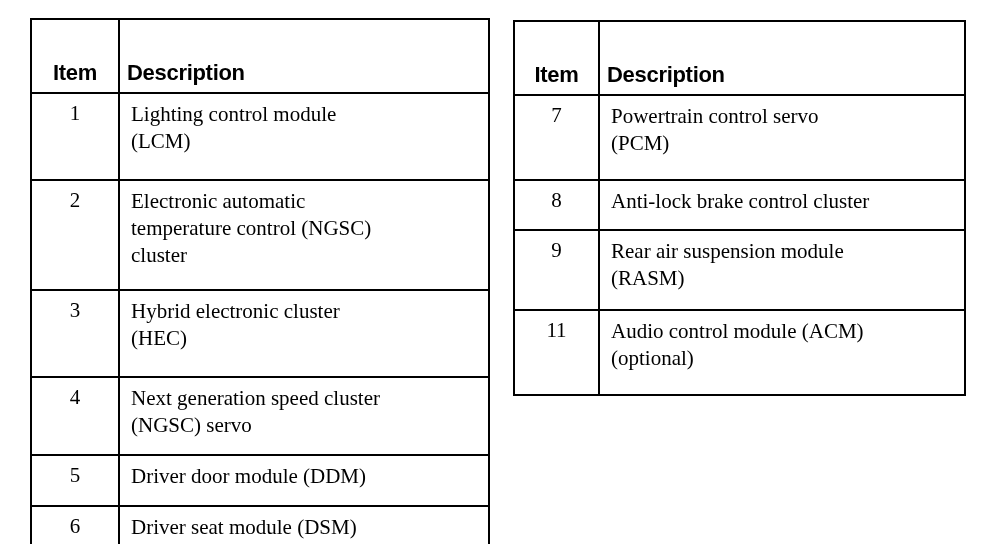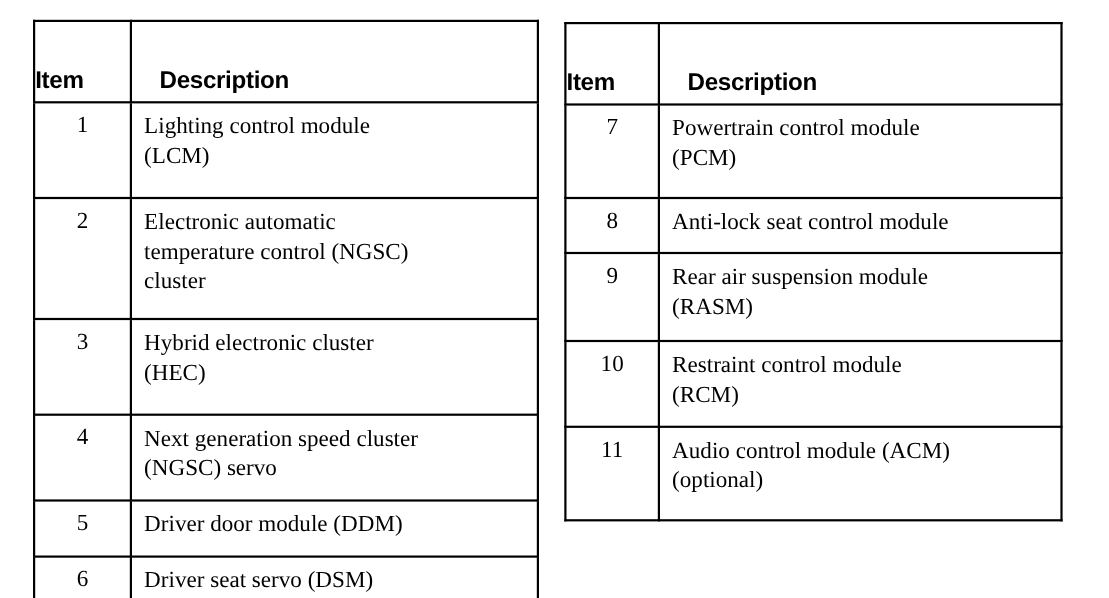--- a/index.html
+++ b/index.html
@@ -57,25 +57,25 @@
   table.module-table thead th {
     font-family: "Liberation Sans", "DejaVu Sans", sans-serif;
     font-weight: bold;
     font-size: 22px;
     letter-spacing: -0.3px;
     height: 66px;
     padding: 0 0 6px 0;
     vertical-align: bottom;
   }
   table.module-table thead th.th-item {
-    text-align: left;
+    text-align: center;
   }
   table.module-table thead th.th-desc {
     text-align: left;
-    padding-left: 25px;
+    padding-left: 7px;
   }
 
   
   table.module-table tbody td.cell-item {
     text-align: center;
     font-size: 21px;
     line-height: 1.0;
     padding-top: 9px;
   }
   table.module-table tbody td.cell-desc {
@@ -149,21 +149,21 @@
       </tr>
       <tr class="r5">
         <td class="cell-item">5</td>
         <td class="cell-desc">
           <span class="desc-line">Driver door module (DDM)</span>
         </td>
       </tr>
       <tr class="r6">
         <td class="cell-item">6</td>
         <td class="cell-desc">
-          <span class="desc-line">Driver seat servo (DSM)</span>
+          <span class="desc-line">Driver seat module (DSM)</span>
           <span class="desc-line">(optional)</span>
         </td>
       </tr>
     </tbody>
   </table>
 
   <table class="module-table" id="table-right">
     <colgroup>
       <col class="col-item">
       <col class="col-desc">
@@ -171,44 +171,37 @@
     <thead>
       <tr>
         <th class="th-item">Item</th>
         <th class="th-desc">Description</th>
       </tr>
     </thead>
     <tbody>
       <tr class="r1">
         <td class="cell-item">7</td>
         <td class="cell-desc">
-          <span class="desc-line">Powertrain control module</span>
+          <span class="desc-line">Powertrain control servo</span>
           <span class="desc-line">(PCM)</span>
         </td>
       </tr>
       <tr class="r2">
         <td class="cell-item">8</td>
         <td class="cell-desc">
-          <span class="desc-line">Anti-lock seat control module</span>
+          <span class="desc-line">Anti-lock brake control cluster</span>
         </td>
       </tr>
       <tr class="r3">
         <td class="cell-item">9</td>
         <td class="cell-desc">
           <span class="desc-line">Rear air suspension module</span>
           <span class="desc-line">(RASM)</span>
         </td>
       </tr>
-      <tr class="r4">
-        <td class="cell-item">10</td>
-        <td class="cell-desc">
-          <span class="desc-line">Restraint control module</span>
-          <span class="desc-line">(RCM)</span>
-        </td>
-      </tr>
       <tr class="r5">
         <td class="cell-item">11</td>
         <td class="cell-desc">
           <span class="desc-line">Audio control module (ACM)</span>
           <span class="desc-line">(optional)</span>
         </td>
       </tr>
     </tbody>
   </table>
 

